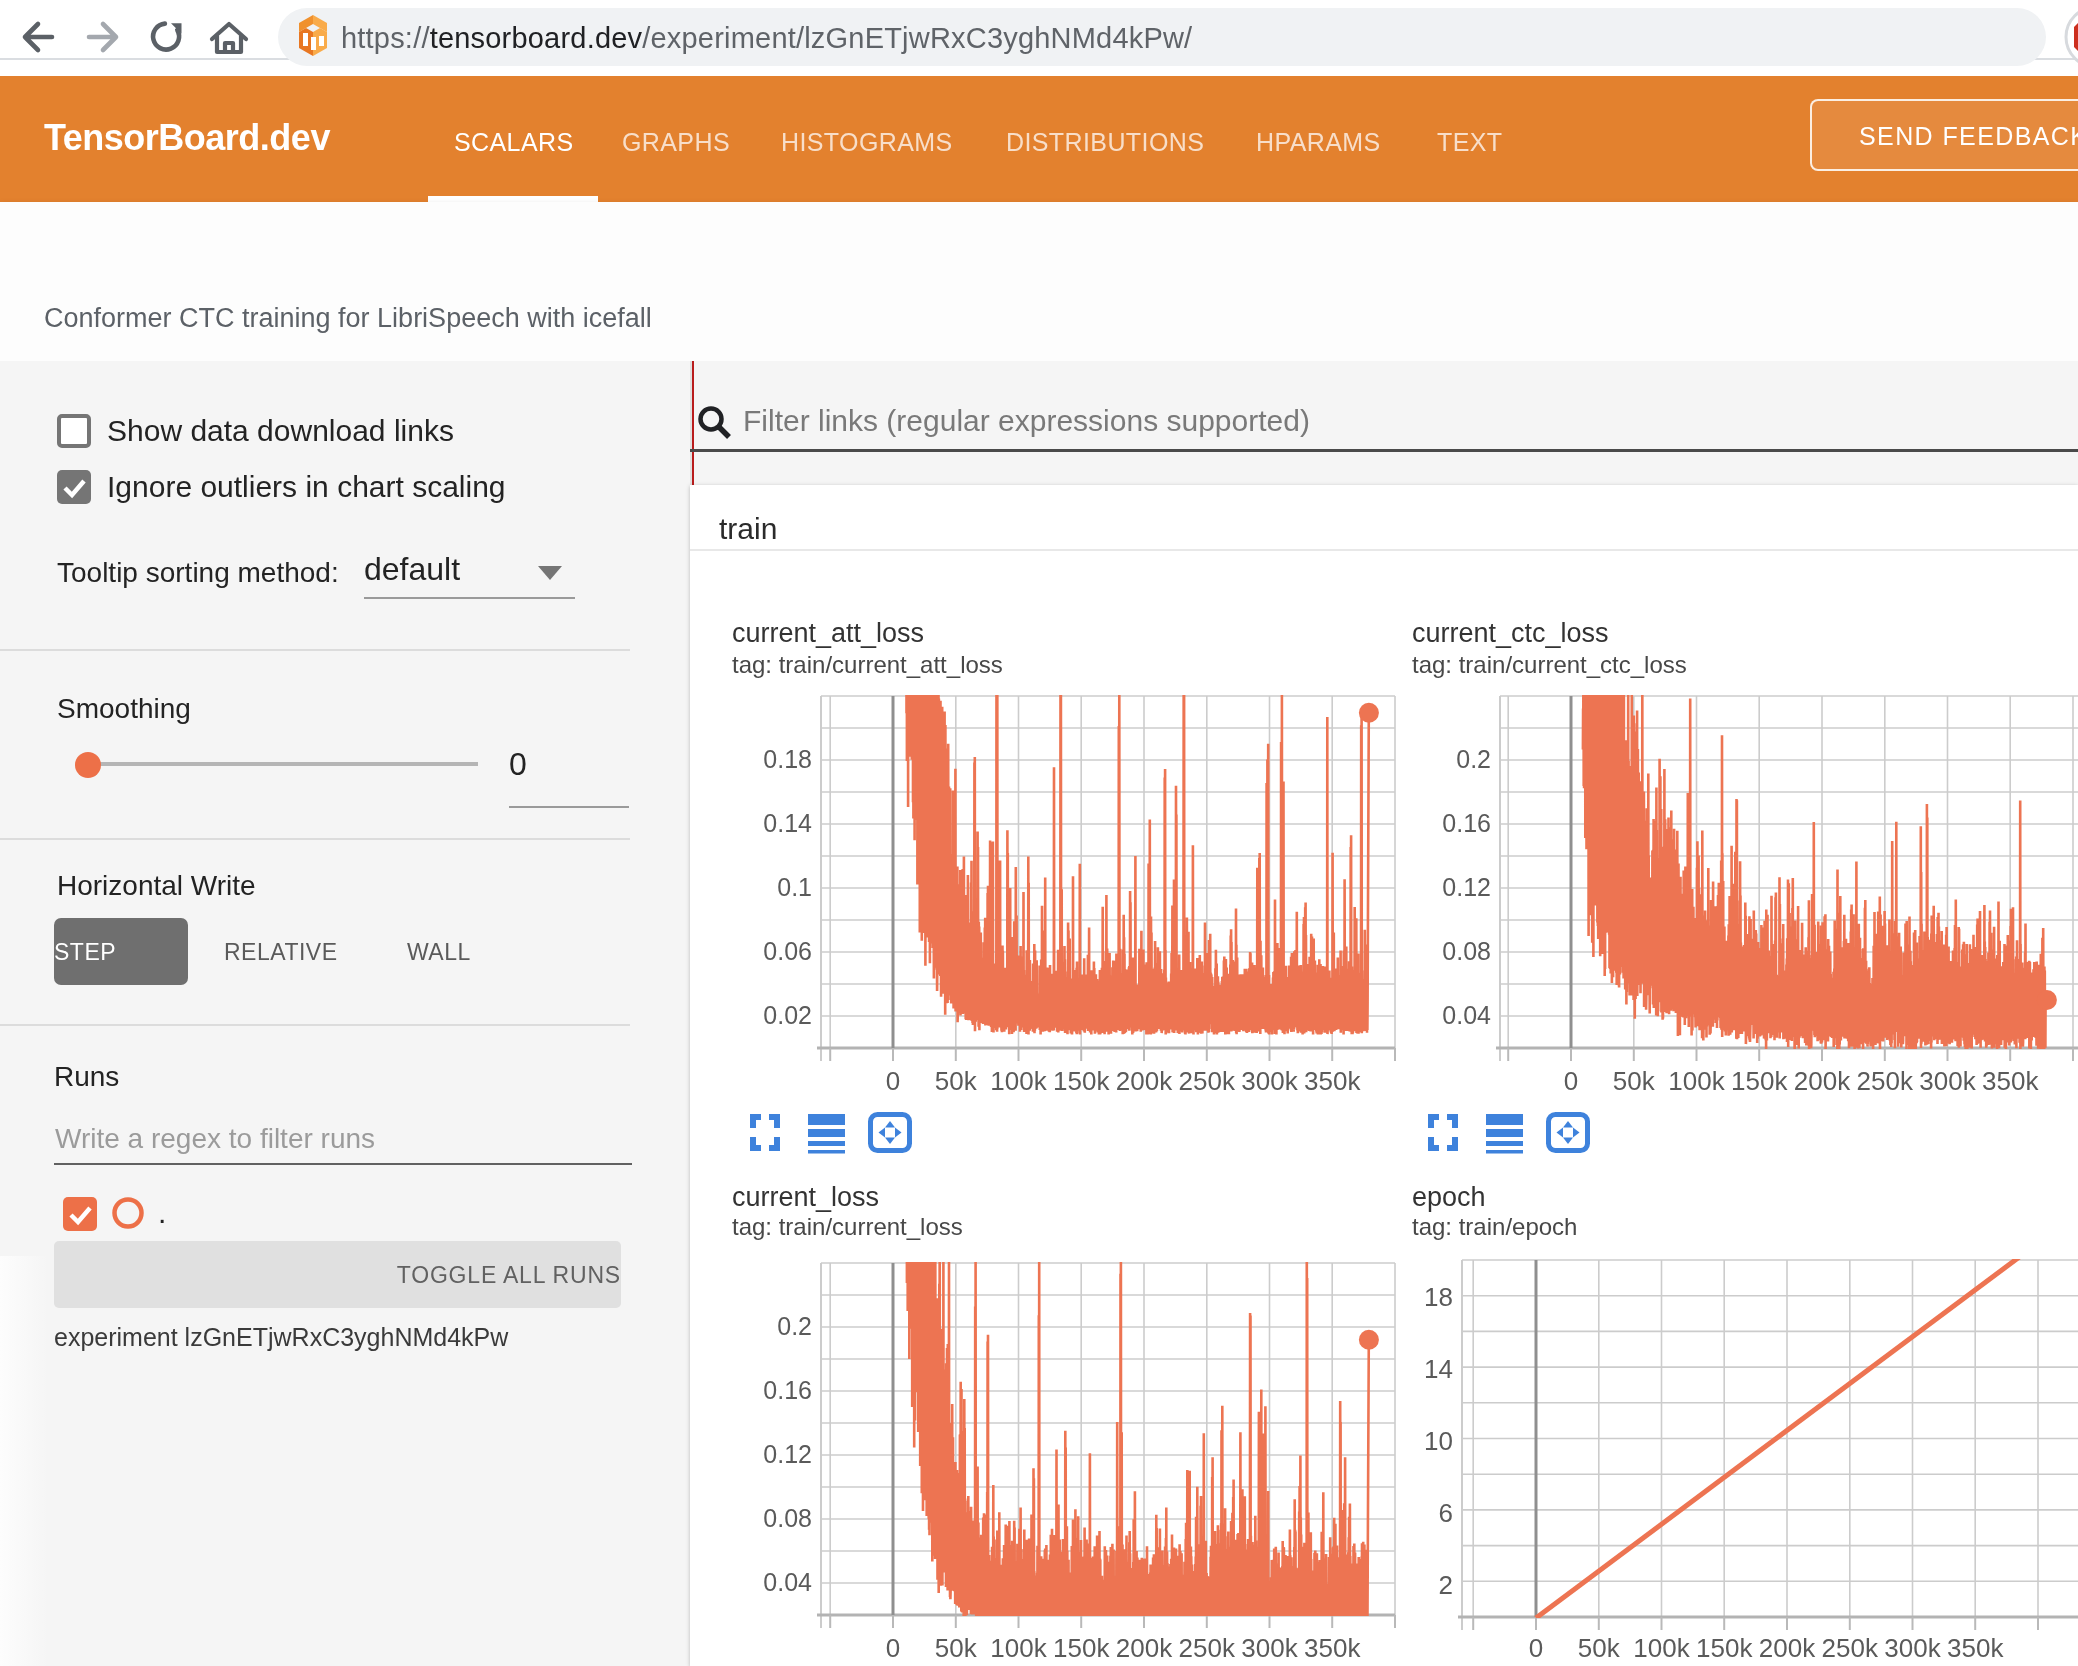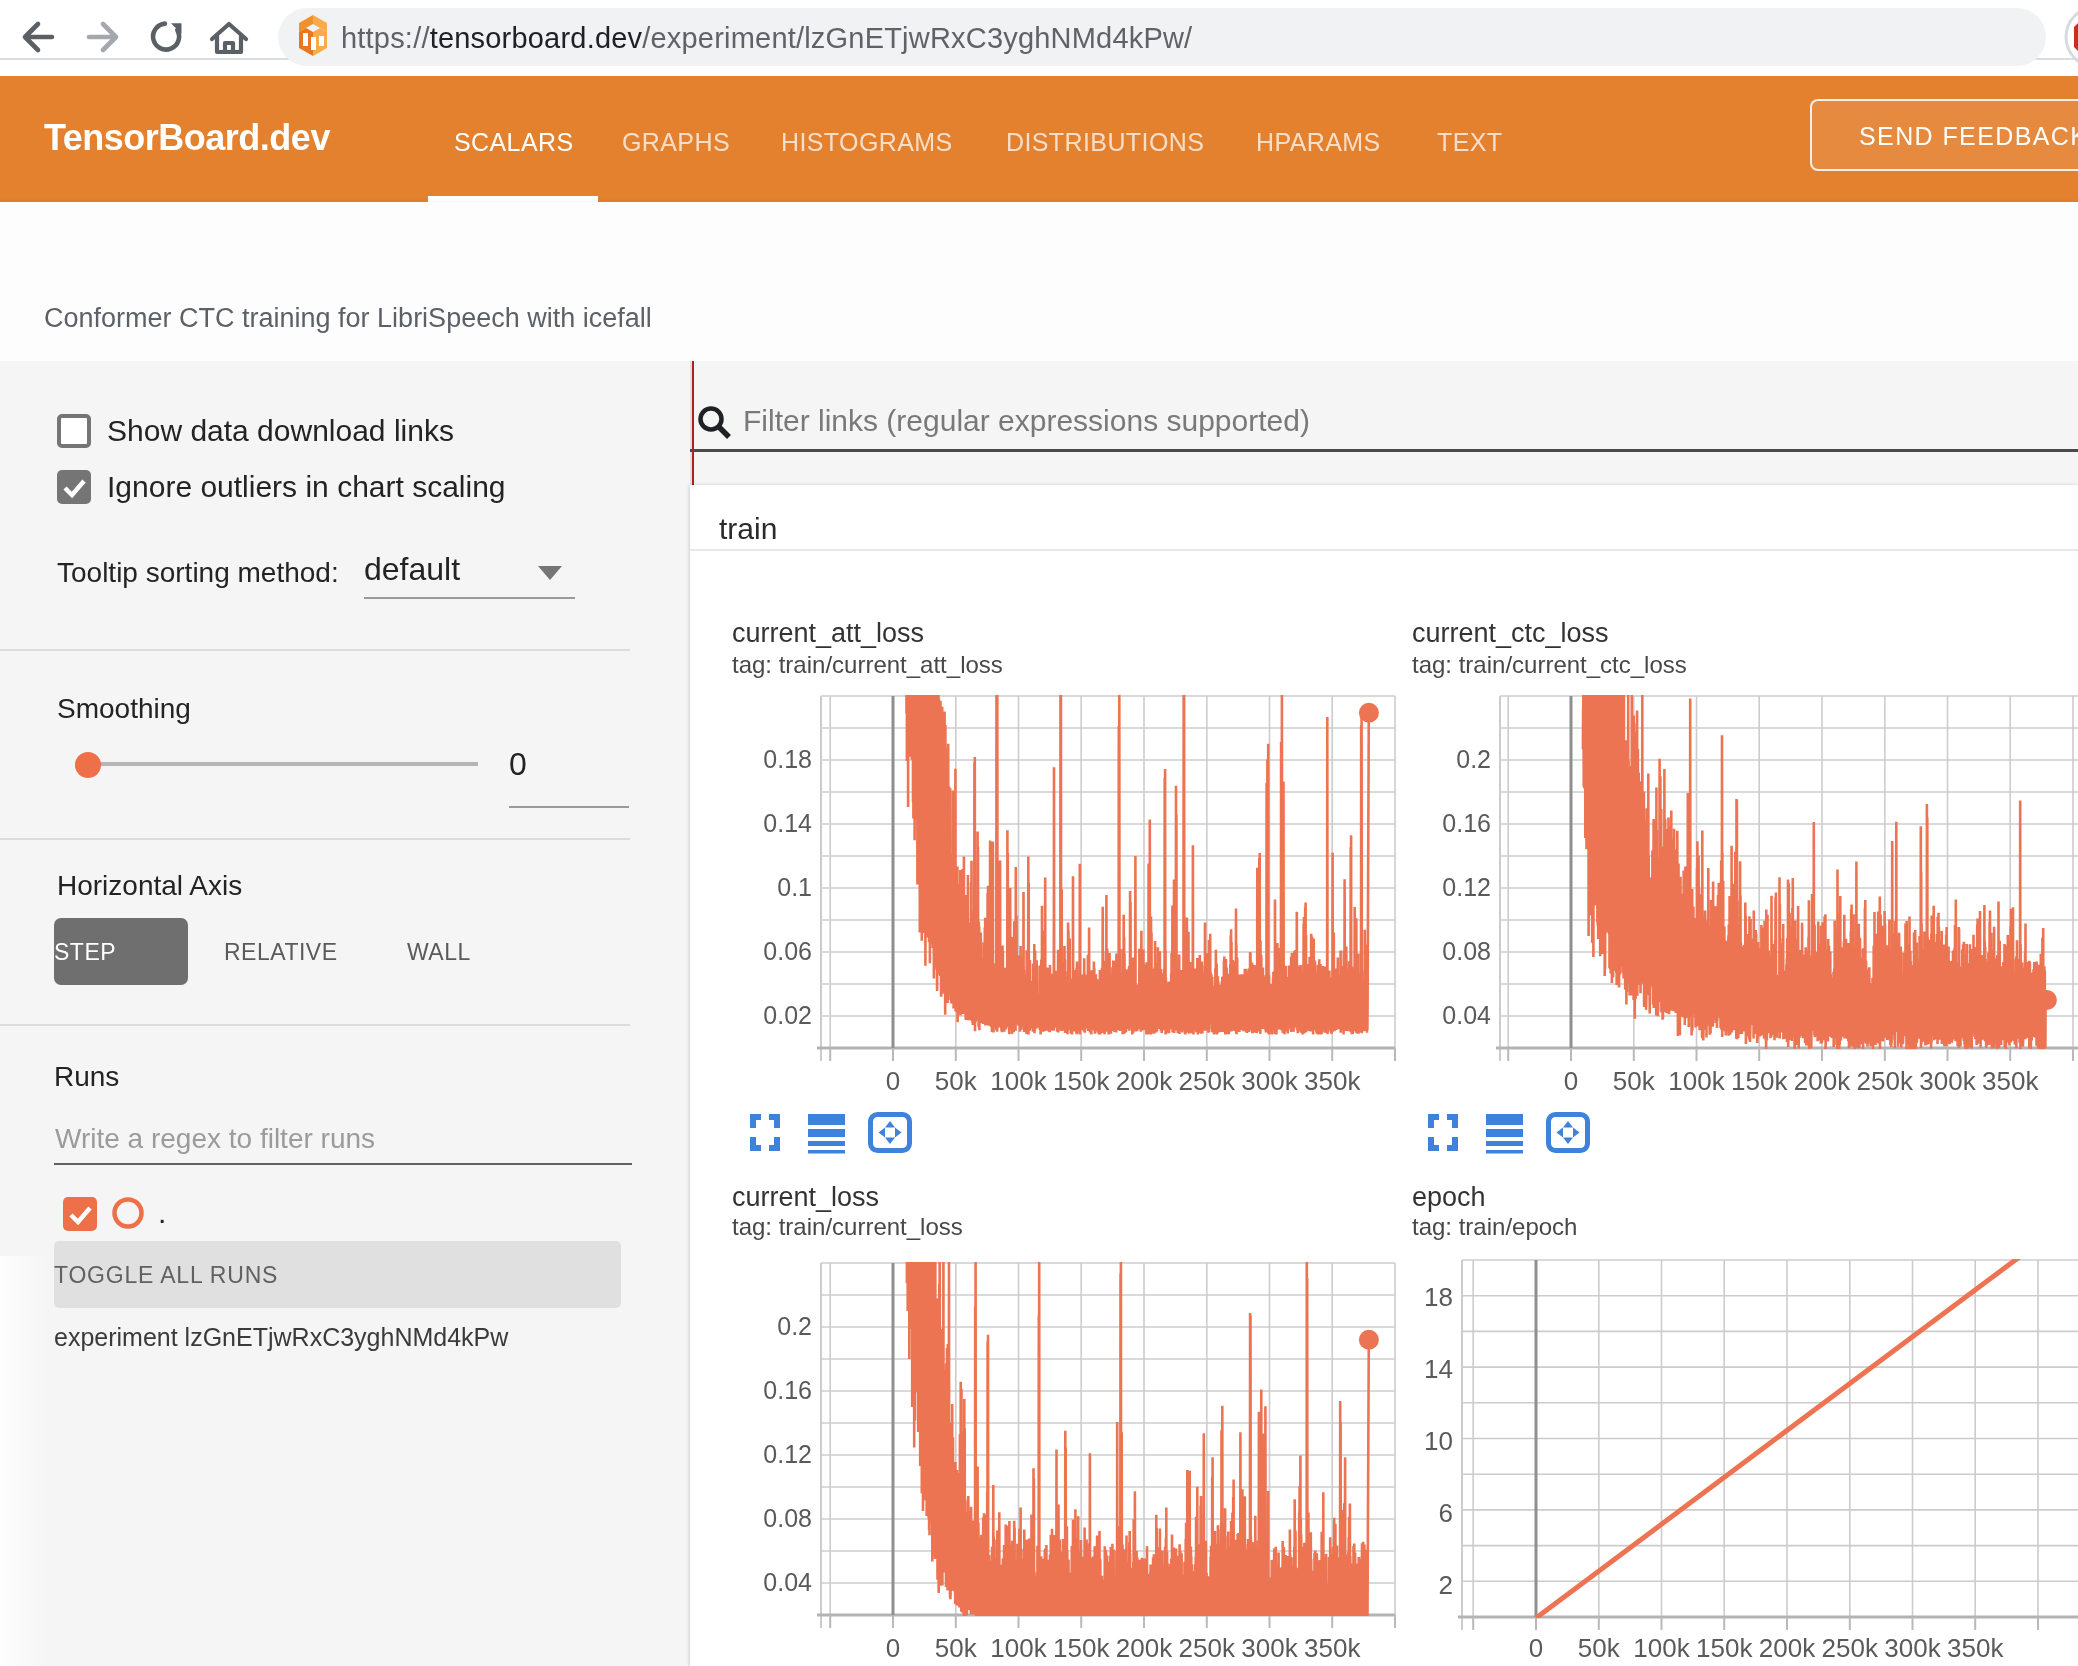--- a/index.html
+++ b/index.html
@@ -22,21 +22,21 @@
 #titlerow span{position:absolute;left:44px;top:101px;font-size:27px;color:#5c6167}
 #stage{position:absolute;left:0;top:361px;width:2078px;height:1305px;background:#b91c1c}
 #sidebar{position:absolute;left:0;top:0;width:692px;height:1305px;background:#f5f5f5;border-right:2px solid #e0e0e0}
 #sidebar:after{content:"";position:absolute;left:0;top:895px;width:48px;height:410px;background:linear-gradient(to right,#fdfdfd,rgba(245,245,245,0))}
 .sdiv{position:absolute;left:0;width:630px;height:2px;background:#dcdcdc}
 .lbl{position:absolute;font-size:30px;color:#232323;white-space:nowrap;line-height:1.15}
 .cb{position:absolute;width:34px;height:34px;border-radius:5px}
 .btnstep{position:absolute;left:54px;top:557px;width:134px;height:67px;background:#6f6f6f;border-radius:7px}
 .btnstep span{position:absolute;width:100%;text-align:left;top:21px;font-size:23px;color:#fff;letter-spacing:0.5px}
 .toggle{position:absolute;left:54px;top:880px;width:567px;height:67px;background:#e0e0e0;border-radius:5px}
-.toggle span{position:absolute;width:100%;text-align:left;top:21px;font-size:23px;color:#616161;letter-spacing:0.8px}
+.toggle span{position:absolute;width:100%;text-align:right;top:21px;font-size:23px;color:#616161;letter-spacing:0.8px}
 #main{position:absolute;left:694px;top:0;width:1384px;height:1305px;background:#f5f5f5}
 #card{position:absolute;left:-4px;top:124px;width:1388px;height:1181px;background:#fff;box-shadow:0 1px 4px rgba(0,0,0,0.25)}
 #trainhead{position:absolute;left:0;top:0;width:1388px;height:66px;border-bottom:2px solid #e8e8e8}
 #trainhead span{position:absolute;left:29px;top:27px;font-size:30px;color:#2b2b2b}
 .ctitle{position:absolute;font-size:27px;color:#333;white-space:nowrap}
 .csub{position:absolute;font-size:24px;color:#484848;white-space:nowrap}
 </style></head>
 <body>
 <div id="browser">
 <div class="pill"></div>
@@ -98,21 +98,21 @@
       </svg>
 <div class="sdiv" style="top:288px"></div>
 <div class="lbl" style="left:57px;top:332px;font-size:28px">Smoothing</div>
 <div class="abs" style="left:84px;top:401px;width:394px;height:4px;background:#b5b5b5"></div>
 <svg style="left:72px;top:388px" width="32" height="32">
         <circle cx="16" cy="16" r="13" fill="#ed7048"></circle>
       </svg>
 <div class="lbl" style="left:509px;top:385px;font-size:32px">0</div>
 <div class="abs" style="left:509px;top:445px;width:120px;height:2px;background:#9a9a9a"></div>
 <div class="sdiv" style="top:477px"></div>
-<div class="lbl" style="left:57px;top:509px;font-size:28px">Horizontal Axis</div>
+<div class="lbl" style="left:57px;top:509px;font-size:28px">Horizontal Write</div>
 <div class="btnstep">
         <span>STEP</span>
       </div>
 <div class="lbl" style="left:224px;top:578px;color:#5a5a5a;font-size:23px;letter-spacing:0.5px">RELATIVE</div>
 <div class="lbl" style="left:407px;top:578px;color:#5a5a5a;font-size:23px;letter-spacing:0.5px">WALL</div>
 <div class="sdiv" style="top:663px"></div>
 <div class="lbl" style="left:54px;top:700px;font-size:28px">Runs</div>
 <div class="lbl" style="left:55px;top:762px;color:#9b9b9b;font-size:28px">Write a regex to filter runs</div>
 <div class="abs" style="left:54px;top:802px;width:578px;height:2px;background:#616161"></div>
 <div class="cb" style="left:63px;top:836px;background:#ed7048"></div>

